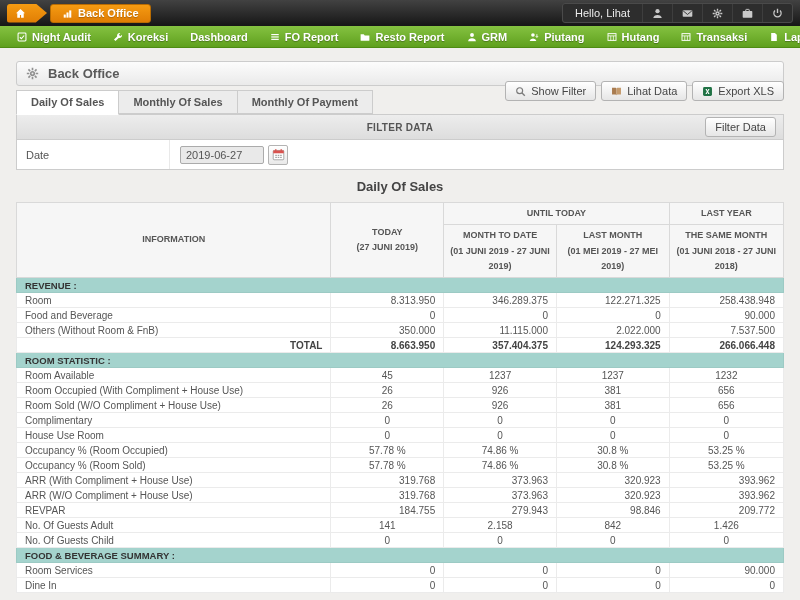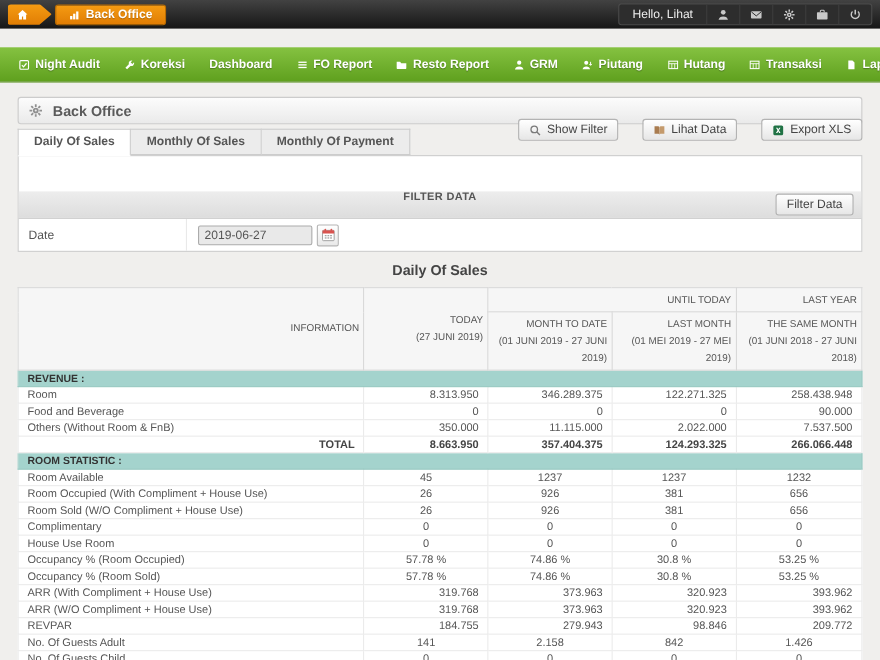--- a/index.html
+++ b/index.html
@@ -20,69 +20,69 @@
     cursor:pointer; text-shadow:0 1px 1px rgba(0,0,0,.25); }
   .btn-crumb .ico { width:11px; height:11px; }
   .user-group { margin-left:auto; display:flex; align-items:stretch; height:20px; background:#2d2d2d;
     border:1px solid #4a4a4a; border-radius:3px; overflow:hidden; }
   .greeting { color:#ececec; font-size:11px; padding:0 12px; display:flex; align-items:center; }
   .tb-ico { width:30px; display:flex; align-items:center; justify-content:center; border-left:1px solid #3e3e3e;
     color:#c9c9c9; cursor:pointer; }
   .tb-ico svg { width:11px; height:11px; }
 
   
-  .nav { height:32px; background:linear-gradient(#85c241,#5fa01e); border-bottom:1px solid #4e8c13;margin-top:17px; }
+  .nav { height:22px; background:linear-gradient(#85c241,#5fa01e); border-bottom:1px solid #4e8c13; }
   .nav ul { display:flex; list-style:none; height:100%; padding:0 6px; }
   .nav li { display:flex; align-items:center; gap:5px; padding:0 11px; color:#fff; font-size:11px; font-weight:bold;
     text-shadow:0 1px 1px rgba(0,0,0,.3); cursor:pointer; white-space:nowrap; }
   .nav li .ico { width:10px; height:10px; }
 
   
   .content { padding:13px 16px 0; }
   .page-header { height:25px; background:linear-gradient(#fcfcfc,#eaeaea); border:1px solid #cccccc; border-radius:3px;
     display:flex; align-items:center; gap:9px; padding:0 9px; position:relative; z-index:1; }
   .page-header .ico { width:13px; height:13px; color:#909090; }
   .page-title { font-size:13px; font-weight:bold; color:#5a5a5a; }
 
   .tabbar { position:relative; margin-top:4px; display:flex; align-items:flex-end; }
   .tabs { display:flex; }
   .tab { padding:5px 14px; font-size:11px; font-weight:bold; color:#555; background:#ececec; border:1px solid #cccccc;
     border-left:none; cursor:pointer; white-space:nowrap; }
   .tab:first-child { border-left:1px solid #cccccc; }
   .tab.active { background:#fff; border-bottom:1px solid #fff; margin-bottom:-1px; position:relative; z-index:3; }
-  .actions { position:absolute; right:0; top:-9px; display:flex; gap:22px; z-index:4; }
+  .actions { position:absolute; right:0; top:-9px; display:flex; gap:5px; z-index:4; }
   .btn { display:inline-flex; align-items:center; gap:5px; padding:3px 9px; font-size:11px; color:#454545;
     background:linear-gradient(#ffffff,#e6e6e6); border:1px solid #b3b3b3; border-radius:3px; cursor:pointer;
     font-family:inherit; }
   .btn .ico { width:11px; height:11px; color:#7a7a7a; }
 
   
   .filter-panel { border:1px solid #cccccc; background:#fff; position:relative; z-index:2; }
   .filter-head { position:relative; height:25px; background:linear-gradient(#ededed,#dddddd); border-bottom:1px solid #cccccc;
-    display:flex; align-items:flex-start; justify-content:center;margin-top:32px; }
+    display:flex; align-items:center; justify-content:center; }
   .filter-title { font-size:10px; font-weight:bold; color:#555; letter-spacing:.3px; }
   .filter-head .btn { position:absolute; right:7px; top:2px; }
   .filter-row { display:flex; align-items:stretch; height:29px; }
   .filter-label { width:153px; padding:0 9px; font-size:11px; color:#555; display:flex; align-items:center;
     border-right:1px solid #e9e9e9; }
   .filter-value { display:flex; align-items:center; gap:4px; padding:0 10px; }
-  .date-input { width:104px; height:18px; background:#e9e9e9; border:1px solid #ababab; border-radius:2px;
+  .date-input { width:84px; height:18px; background:#e9e9e9; border:1px solid #ababab; border-radius:2px;
     font-size:11px; color:#555; padding:0 5px; font-family:inherit; }
   .cal-btn { width:20px; height:20px; background:linear-gradient(#fff,#e9e9e9); border:1px solid #b3b3b3;
     border-radius:2px; display:flex; align-items:center; justify-content:center; cursor:pointer; }
   .cal-btn svg { width:13px; height:13px; }
 
   
   .report-title { margin-top:9px; text-align:center; }
   .report-title .t1 { font-size:13px; font-weight:bold; color:#444; }
   .report-title .t2 { font-size:12px; font-weight:bold; color:#444; margin-top:6px; }
 
   table.report { width:100%; border-collapse:collapse; margin-top:8px; background:#fff; table-layout:fixed; }
-  thead th { background:#f6f6f6; border:1px solid #d9d9d9; font-size:9px; color:#555; font-weight:normal;
-    padding:3px 4px; text-align:right; line-height:1.7; }
+  thead th { background:#f6f6f6; border:1px solid #d9d9d9; font-size:9px; color:#555; font-weight:bold;
+    padding:3px 4px; text-align:center; line-height:1.7; }
   tbody td { border:1px solid #ebebeb; font-size:10px; color:#555; padding:1.5px 8px; height:14px; background:#fff; }
   tr.section-row td { background:#a4d3cd; color:#333; font-weight:bold; font-size:9.5px; border-color:#9ccac4; }
   td.val.right { text-align:right; }
   td.val.center { text-align:center; }
   tr.total-row td { font-weight:bold; color:#444;margin-top:20px; }
   td.total-lbl { text-align:right; }
 </style>
 </head>
 <body>
 

